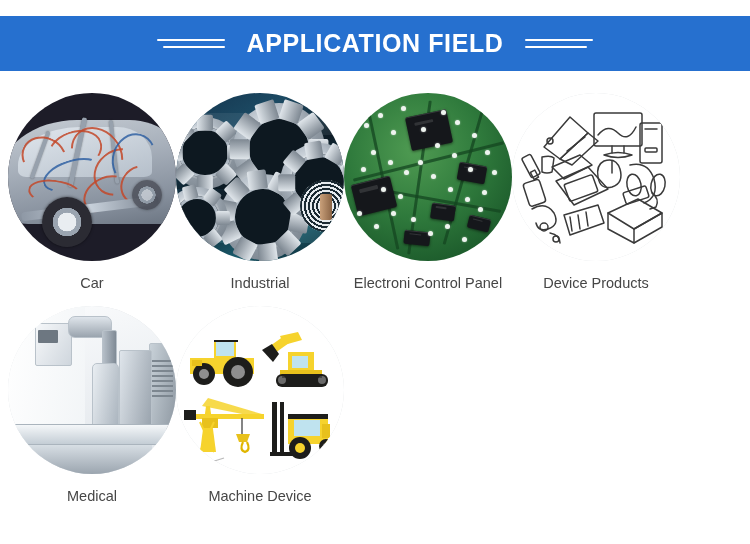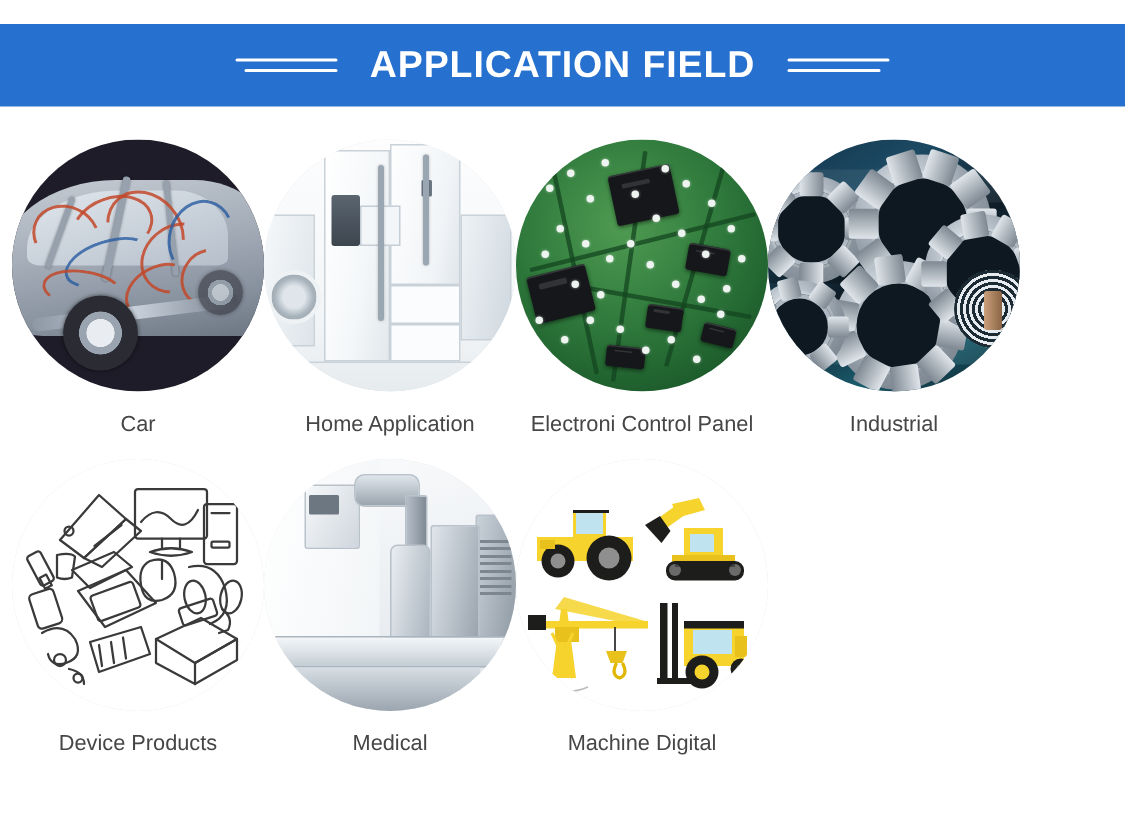--- a/index.html
+++ b/index.html
@@ -319,91 +319,20 @@
             <div class="wire w8"></div>
             <div class="wire w9"></div>
           <div class="sill"></div>
           <div class="wheel wh1"></div>
             <div class="wheel wh2"></div>
         </div>
       </div>
       <div class="item-label">Car</div>
     </div>
 
-    <div class="item">
-      <div class="circle ring">
-        <div class="art-home">
-          <div class="unit washer"></div>
-          <div class="porthole"></div>
-          <div class="unit fridge-l"></div>
-          <div class="unit fridge-r"></div>
-          <div class="unit drawer1"></div>
-          <div class="unit drawer2"></div>
-          <div class="unit side-r"></div>
-          <div class="dispenser"></div>
-          <div class="panelbox"></div>
-          <div class="icon-sq"></div>
-          <div class="handle h1"></div>
-          <div class="handle h2"></div>
-          <div class="floorline"></div>
-        </div>
-      </div>
-      <div class="item-label">Home Application</div>
-    </div>
-
-    <div class="item">
-      <div class="circle">
-        <div class="art-pcb">
-          <div class="trace t1"></div>
-            <div class="trace t2"></div>
-          <div class="trace t3"></div>
-            <div class="trace t4"></div>
-            <div class="trace t5"></div>
-          <div class="chip c1"></div>
-            <div class="chip c2"></div>
-            <div class="chip c3"></div>
-          <div class="chip c4"></div>
-            <div class="chip c5"></div>
-            <div class="chip c6"></div>
-          <i class="pad" style="left:12%;top:18%"></i>
-            <i class="pad" style="left:20%;top:12%"></i>
-          <i class="pad" style="left:28%;top:22%"></i>
-            <i class="pad" style="left:34%;top:8%"></i>
-          <i class="pad" style="left:58%;top:10%"></i>
-            <i class="pad" style="left:66%;top:16%"></i>
-          <i class="pad" style="left:76%;top:24%"></i>
-            <i class="pad" style="left:84%;top:34%"></i>
-          <i class="pad" style="left:88%;top:46%"></i>
-            <i class="pad" style="left:82%;top:58%"></i>
-          <i class="pad" style="left:72%;top:62%"></i>
-            <i class="pad" style="left:62%;top:56%"></i>
-          <i class="pad" style="left:52%;top:48%"></i>
-            <i class="pad" style="left:44%;top:40%"></i>
-          <i class="pad" style="left:36%;top:46%"></i>
-            <i class="pad" style="left:26%;top:40%"></i>
-          <i class="pad" style="left:16%;top:34%"></i>
-            <i class="pad" style="left:10%;top:44%"></i>
-          <i class="pad" style="left:8%;top:70%"></i>
-            <i class="pad" style="left:18%;top:78%"></i>
-          <i class="pad" style="left:28%;top:70%"></i>
-            <i class="pad" style="left:40%;top:74%"></i>
-          <i class="pad" style="left:50%;top:82%"></i>
-            <i class="pad" style="left:60%;top:78%"></i>
-          <i class="pad" style="left:70%;top:86%"></i>
-            <i class="pad" style="left:80%;top:68%"></i>
-          <i class="pad" style="left:46%;top:20%"></i>
-            <i class="pad" style="left:54%;top:30%"></i>
-          <i class="pad" style="left:22%;top:56%"></i>
-            <i class="pad" style="left:32%;top:60%"></i>
-          <i class="pad" style="left:64%;top:36%"></i>
-            <i class="pad" style="left:74%;top:44%"></i>
-        </div>
-      </div>
-      <div class="item-label">Electroni Control Panel</div>
-    </div>
 
     <div class="item">
       <div class="circle">
         <div class="art-gear">
           <div class="strip s1"></div>
             <div class="strip s2"></div>
             <div class="strip s3"></div>
           <div class="gear g1">
             <i class="tooth" style="transform:rotate(0deg) translate(190%,0)"></i>
             <i class="tooth" style="transform:rotate(45deg) translate(190%,0)"></i>
@@ -459,20 +388,71 @@
             <i class="tooth" style="transform:rotate(306deg) translate(190%,0)"></i>
           </div>
           <div class="spiral"></div>
           <div class="bolt"></div>
         </div>
       </div>
       <div class="item-label">Industrial</div>
     </div>
 
     <div class="item">
+      <div class="circle">
+        <div class="art-pcb">
+          <div class="trace t1"></div>
+            <div class="trace t2"></div>
+          <div class="trace t3"></div>
+            <div class="trace t4"></div>
+            <div class="trace t5"></div>
+          <div class="chip c1"></div>
+            <div class="chip c2"></div>
+            <div class="chip c3"></div>
+          <div class="chip c4"></div>
+            <div class="chip c5"></div>
+            <div class="chip c6"></div>
+          <i class="pad" style="left:12%;top:18%"></i>
+            <i class="pad" style="left:20%;top:12%"></i>
+          <i class="pad" style="left:28%;top:22%"></i>
+            <i class="pad" style="left:34%;top:8%"></i>
+          <i class="pad" style="left:58%;top:10%"></i>
+            <i class="pad" style="left:66%;top:16%"></i>
+          <i class="pad" style="left:76%;top:24%"></i>
+            <i class="pad" style="left:84%;top:34%"></i>
+          <i class="pad" style="left:88%;top:46%"></i>
+            <i class="pad" style="left:82%;top:58%"></i>
+          <i class="pad" style="left:72%;top:62%"></i>
+            <i class="pad" style="left:62%;top:56%"></i>
+          <i class="pad" style="left:52%;top:48%"></i>
+            <i class="pad" style="left:44%;top:40%"></i>
+          <i class="pad" style="left:36%;top:46%"></i>
+            <i class="pad" style="left:26%;top:40%"></i>
+          <i class="pad" style="left:16%;top:34%"></i>
+            <i class="pad" style="left:10%;top:44%"></i>
+          <i class="pad" style="left:8%;top:70%"></i>
+            <i class="pad" style="left:18%;top:78%"></i>
+          <i class="pad" style="left:28%;top:70%"></i>
+            <i class="pad" style="left:40%;top:74%"></i>
+          <i class="pad" style="left:50%;top:82%"></i>
+            <i class="pad" style="left:60%;top:78%"></i>
+          <i class="pad" style="left:70%;top:86%"></i>
+            <i class="pad" style="left:80%;top:68%"></i>
+          <i class="pad" style="left:46%;top:20%"></i>
+            <i class="pad" style="left:54%;top:30%"></i>
+          <i class="pad" style="left:22%;top:56%"></i>
+            <i class="pad" style="left:32%;top:60%"></i>
+          <i class="pad" style="left:64%;top:36%"></i>
+            <i class="pad" style="left:74%;top:44%"></i>
+        </div>
+      </div>
+      <div class="item-label">Electroni Control Panel</div>
+    </div>
+
+    <div class="item">
       <div class="circle ring">
         <div class="art-digital">
           <svg viewBox="0 0 168 168" width="168" height="168" fill="none" stroke="#3a3a3a" stroke-width="1.5" stroke-linejoin="round" stroke-linecap="round">
 
             <path d="M32 54 L58 24 L76 40 L48 66 Z"></path>
             <path d="M48 66 L76 40 L86 48 L60 72 Z"></path>
             <circle cx="38" cy="48" r="3"></circle>
             <path d="M55 58 L73 44"></path>
 
             <rect x="82" y="20" width="48" height="33" rx="2"></rect>
@@ -592,17 +572,17 @@
               <path class="dk" d="M94 146 h26 v4 h-26 z"></path>
               <circle class="dk" cx="124" cy="142" r="11"></circle>
               <circle cx="124" cy="142" r="5" fill="#f6d32d"></circle>
               <circle class="dk" cx="150" cy="140" r="7"></circle>
               <circle cx="150" cy="140" r="3" fill="#8f8f8f"></circle>
               <rect class="yl2" x="146" y="118" width="8" height="14"></rect>
             </g>
           </svg>
         </div>
       </div>
-      <div class="item-label">Machine Digital</div>
+      <div class="item-label">Machine Device</div>
     </div>
 
   </div>
 </div>
 
 </body></html>

